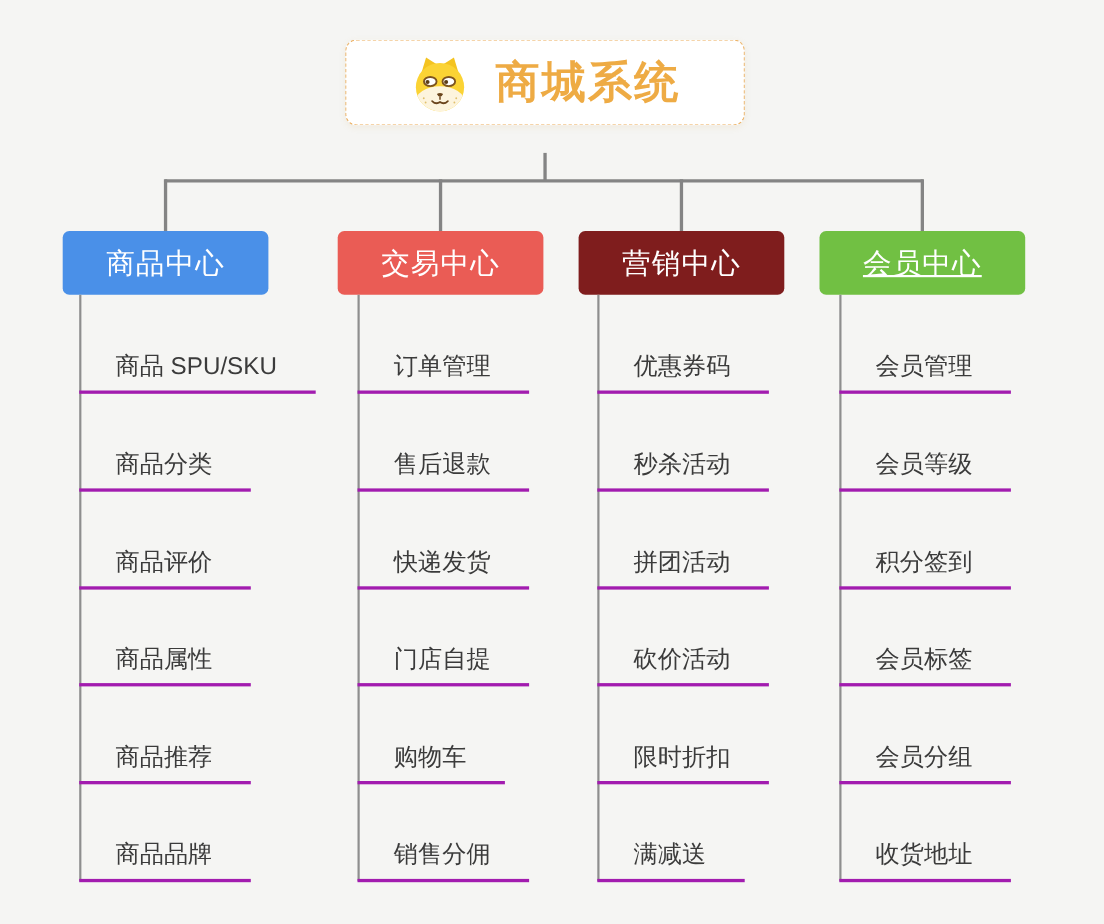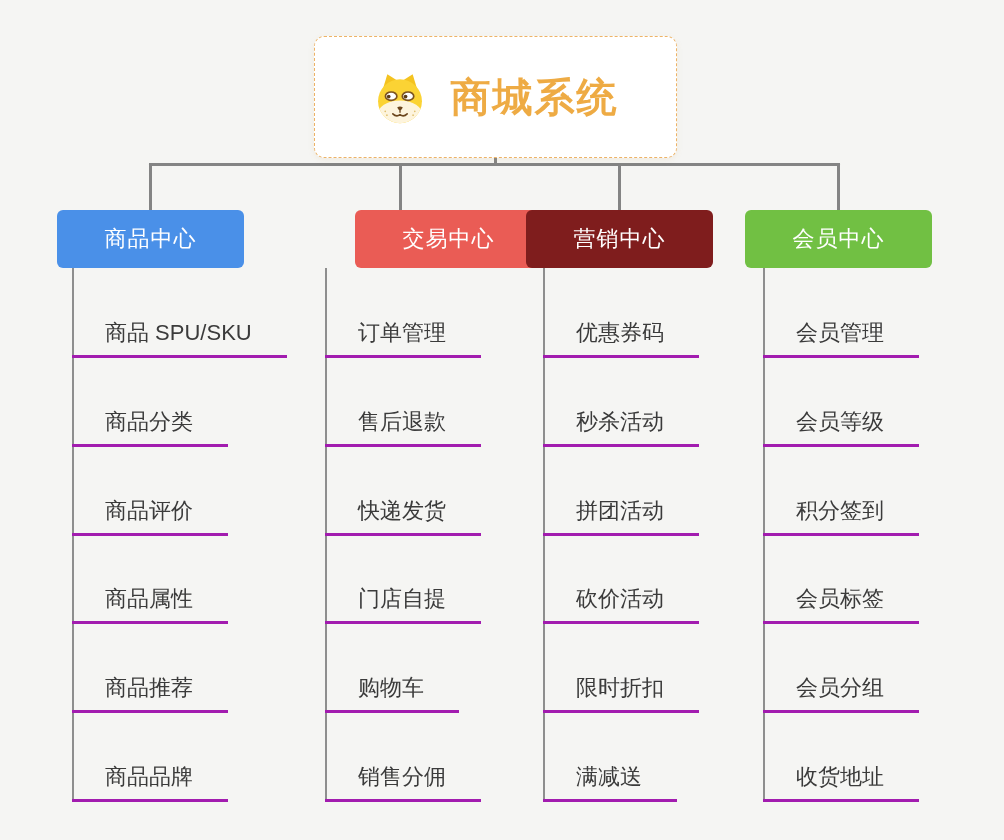--- a/index.html
+++ b/index.html
@@ -13,40 +13,40 @@
 
   
   .conn{position:absolute;background:#848484;}
   .stem{left:494px;top:139px;width:3px;height:25px;}
   .hbar{left:149px;top:163px;width:691px;height:3px;border-radius:2px;}
   .drop{top:163px;width:3px;height:48px;}
   .d0{left:149px;} .d1{left:399px;} .d2{left:618px;} .d3{left:837px;}
 
   
   .root-node{
-    position:absolute;left:314px;top:36px;width:363px;height:122px;
+    position:absolute;left:314px;top:36px;width:363px;height:78px;
     background:#ffffff;border:1px dashed #edb367;border-radius:10px;
     box-sizing:border-box;
     display:flex;align-items:center;justify-content:center;gap:24px;
     box-shadow:0 2px 6px rgba(210,160,80,0.10);
   }
   .root-title{
     font-size:40px;font-weight:600;color:#eeab44;letter-spacing:2px;
     line-height:1;
   }
   .shiba{display:flex;align-items:center;}
 
   
   .branch{
     position:absolute;top:210px;width:187px;height:58px;
-    border-radius:6px;color:#ffffff;font-size:22px;
+    border-radius:6px;color:#ffffff;font-size:26px;
     display:flex;align-items:center;justify-content:center;
     letter-spacing:1px;
   }
-  .b0{left:57px;} .b1{left:307px;margin-left:48px;} .b2{left:526px;} .b3{left:745px;}
+  .b0{left:57px;} .b1{left:307px;} .b2{left:526px;} .b3{left:745px;}
 
   
   .colline{position:absolute;top:268px;width:2px;height:533px;background:#8e8e8e;}
   .l0{left:72px;} .l1{left:325px;} .l2{left:543px;} .l3{left:763px;}
 
   
   .col{position:absolute;top:268px;width:260px;height:540px;}
   .c0{left:72px;} .c1{left:325px;padding-left:20px;} .c2{left:543px;} .c3{left:763px;}
   .item{
     position:absolute;left:0;
@@ -92,21 +92,21 @@
         <circle cx="49.5" cy="49" r="1" fill="#e0c06e"></circle>
         <circle cx="47.5" cy="53.5" r="1" fill="#e0c06e"></circle>
       </svg>
     </span>
     <span class="root-title">商城系统</span>
   </div>
 
   <div class="branch b0" style="background: rgb(74, 144, 232);">商品中心</div>
   <div class="branch b1" style="background: rgb(234, 92, 85);">交易中心</div>
   <div class="branch b2" style="background: #7f1d1d;">营销中心</div>
-  <div class="branch b3" style="background: rgb(113, 192, 67);">会员中心</div>
+  <div class="branch b3" style="background: rgb(113, 192, 67); text-decoration: underline;">会员中心</div>
 
   <div class="colline l0"></div>
   <div class="colline l1"></div>
   <div class="colline l2"></div>
   <div class="colline l3"></div>
 
   <div class="col c0">
     <div class="item r0">商品 SPU/SKU</div>
     <div class="item r1">商品分类</div>
     <div class="item r2">商品评价</div>

